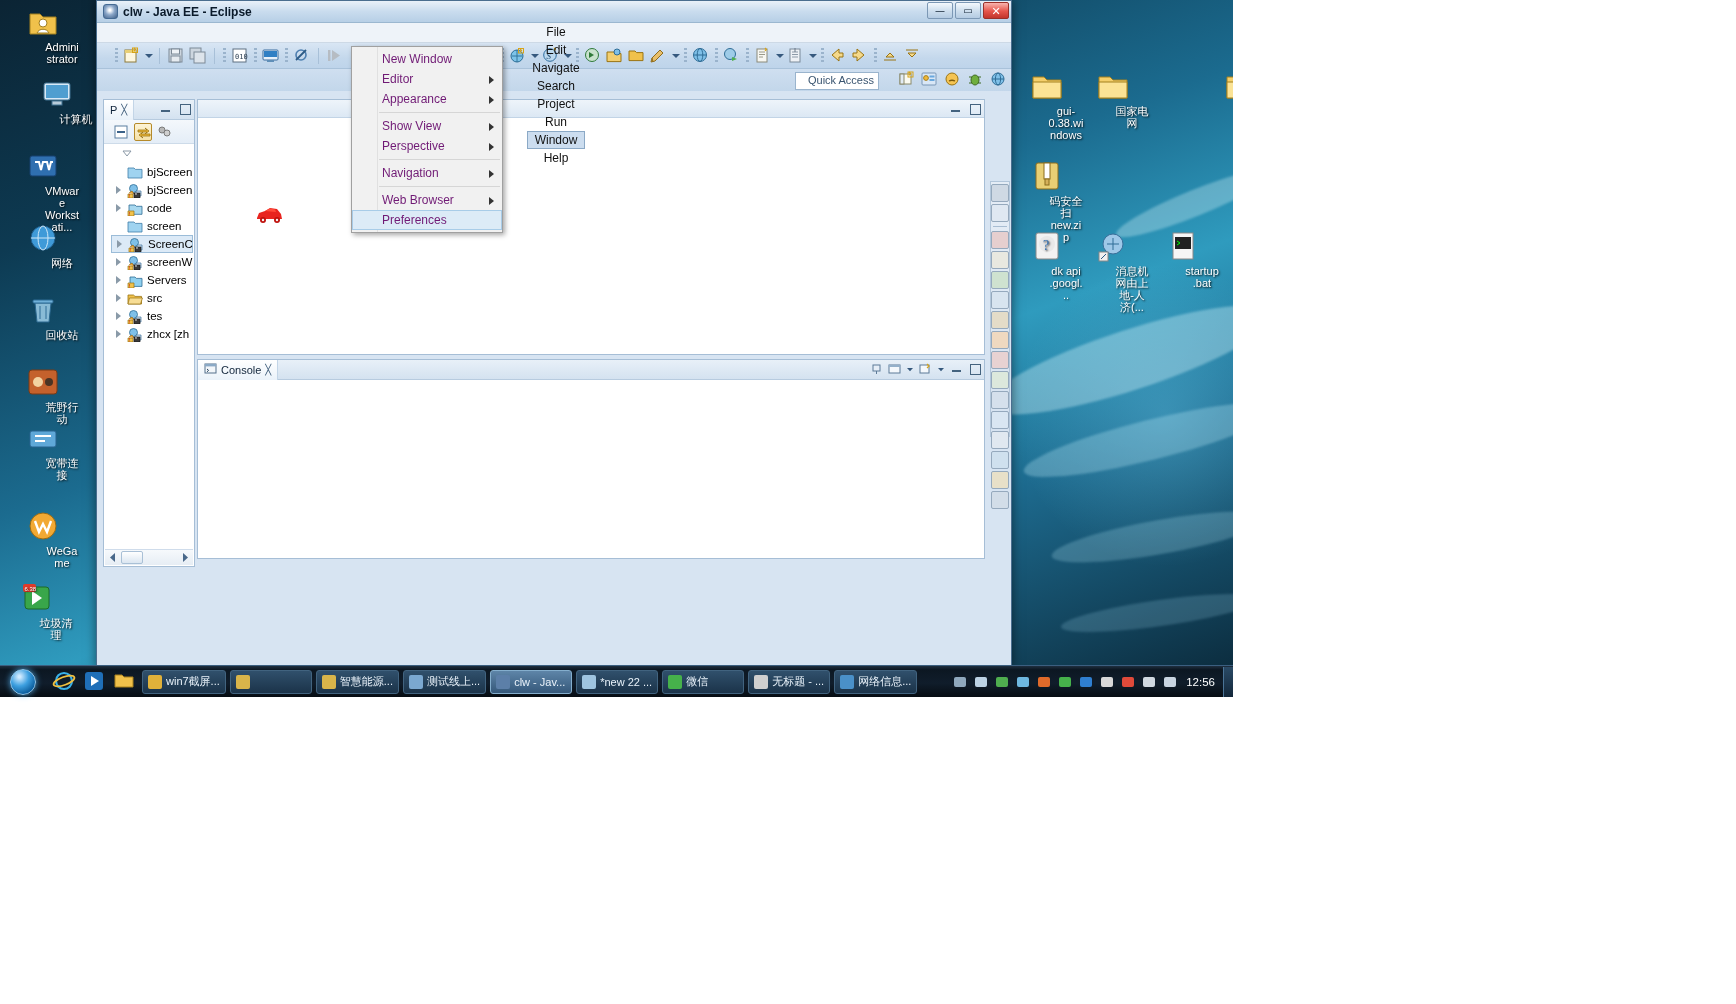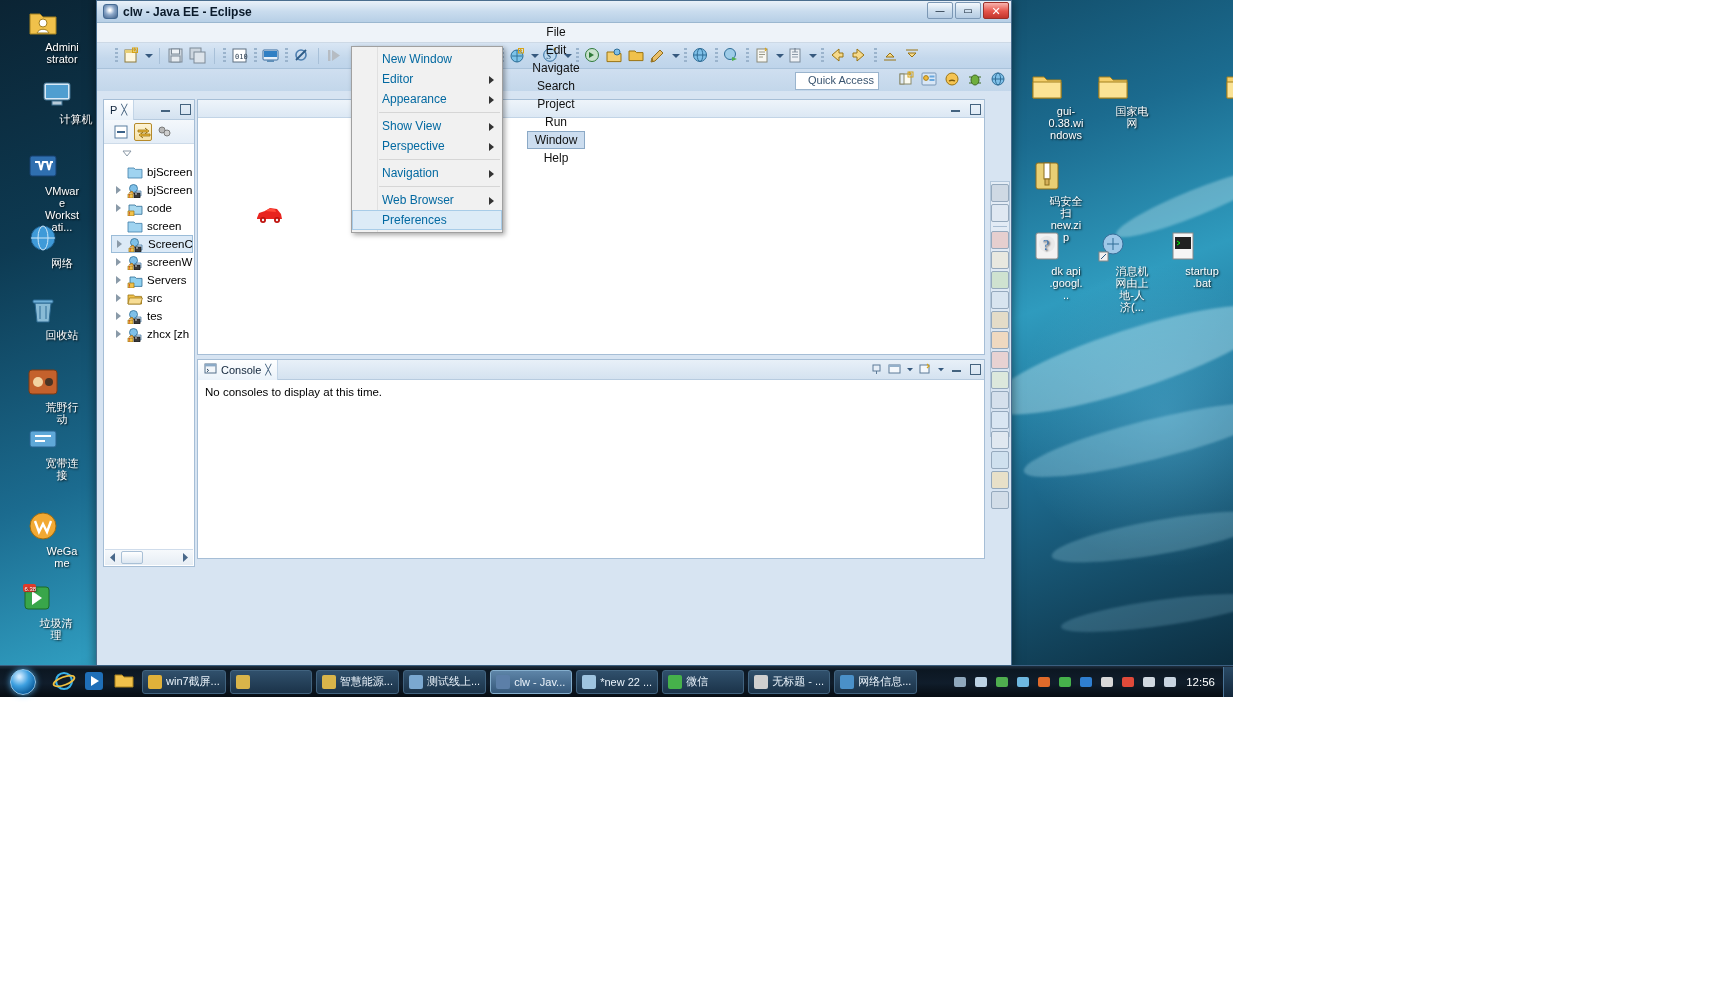--- a/index.html
+++ b/index.html
@@ -110,21 +110,21 @@
   
   .rail { position:absolute; right:1px; top:90px; width:20px; bottom:230px;
           background:linear-gradient(#e5edf6,#d5e2f0); border:1px solid #b2c6da; }
   .rail .ri { width:18px; height:18px; margin:2px auto; position:relative; border-radius:2px; }
 
   
   #winmenu { position:absolute; left:254px; top:45px; width:152px; background:#f1f1f1;
              border:1px solid #a0a0a0; box-shadow:2px 2px 5px rgba(0,0,0,.35); z-index:60; padding:2px 0; }
   #winmenu .gut { position:absolute; left:0; top:0; bottom:0; width:26px; background:#f1f1f1; border-right:1px solid #e0e0e0; }
   #winmenu .item { position:relative; height:20px; display:flex; align-items:center; padding-left:30px;
-                   font-size:12px; color:#0369a1; cursor:default; }
+                   font-size:12px; color:#701a75; cursor:default; }
   #winmenu .item.hl { background:#dcebf7; border:1px solid #a8cce8; height:20px; padding-left:29px; }
   #winmenu .sub { position:absolute; right:8px; top:7px; border-top:4px solid transparent;
                   border-bottom:4px solid transparent; border-left:5px solid #333; }
   #winmenu .sep { height:1px; background:#d6d6d6; margin:3px 2px 3px 27px; }
 
   
   #cursor { position:absolute; left:255px; top:205px; width:30px; height:20px; z-index:70; pointer-events:none; }
 
   
   #taskbar { position:absolute; left:0; top:665px; width:1233px; height:32px;
@@ -771,23 +771,20 @@
                 </svg>
             </div>
             <div style="width:8px;height:13px">
               <svg width="8" height="13" viewBox="0 0 8 13">
                   <path d="M1 5l3 3.2L7 5z" fill="#35587c"></path>
                 </svg>
             </div>
             <div class="vmin"></div>
             <div class="vmax"></div>
           </div>
-        </div>
-        <div class="consolebody">
-          <span>No consoles to display at this time.</span>
         </div>
       </div>
 
       <div class="rail" id="right-rail">
           <div class="ri" style="background: rgb(207, 217, 228); border: 1px solid rgb(149, 169, 189);"></div>
           <div class="ri" style="background: rgb(223, 232, 242); border: 1px solid rgb(149, 169, 189);"></div>
           <div style="height: 1px; background: rgb(168, 189, 210); margin: 4px 2px;"></div>
           <div class="ri" style="background: rgb(230, 207, 207); border: 1px solid rgb(149, 169, 189);"></div>
           <div class="ri" style="background: rgb(232, 232, 224); border: 1px solid rgb(149, 169, 189);"></div>
           <div class="ri" style="background: rgb(207, 226, 208); border: 1px solid rgb(149, 169, 189);"></div>

